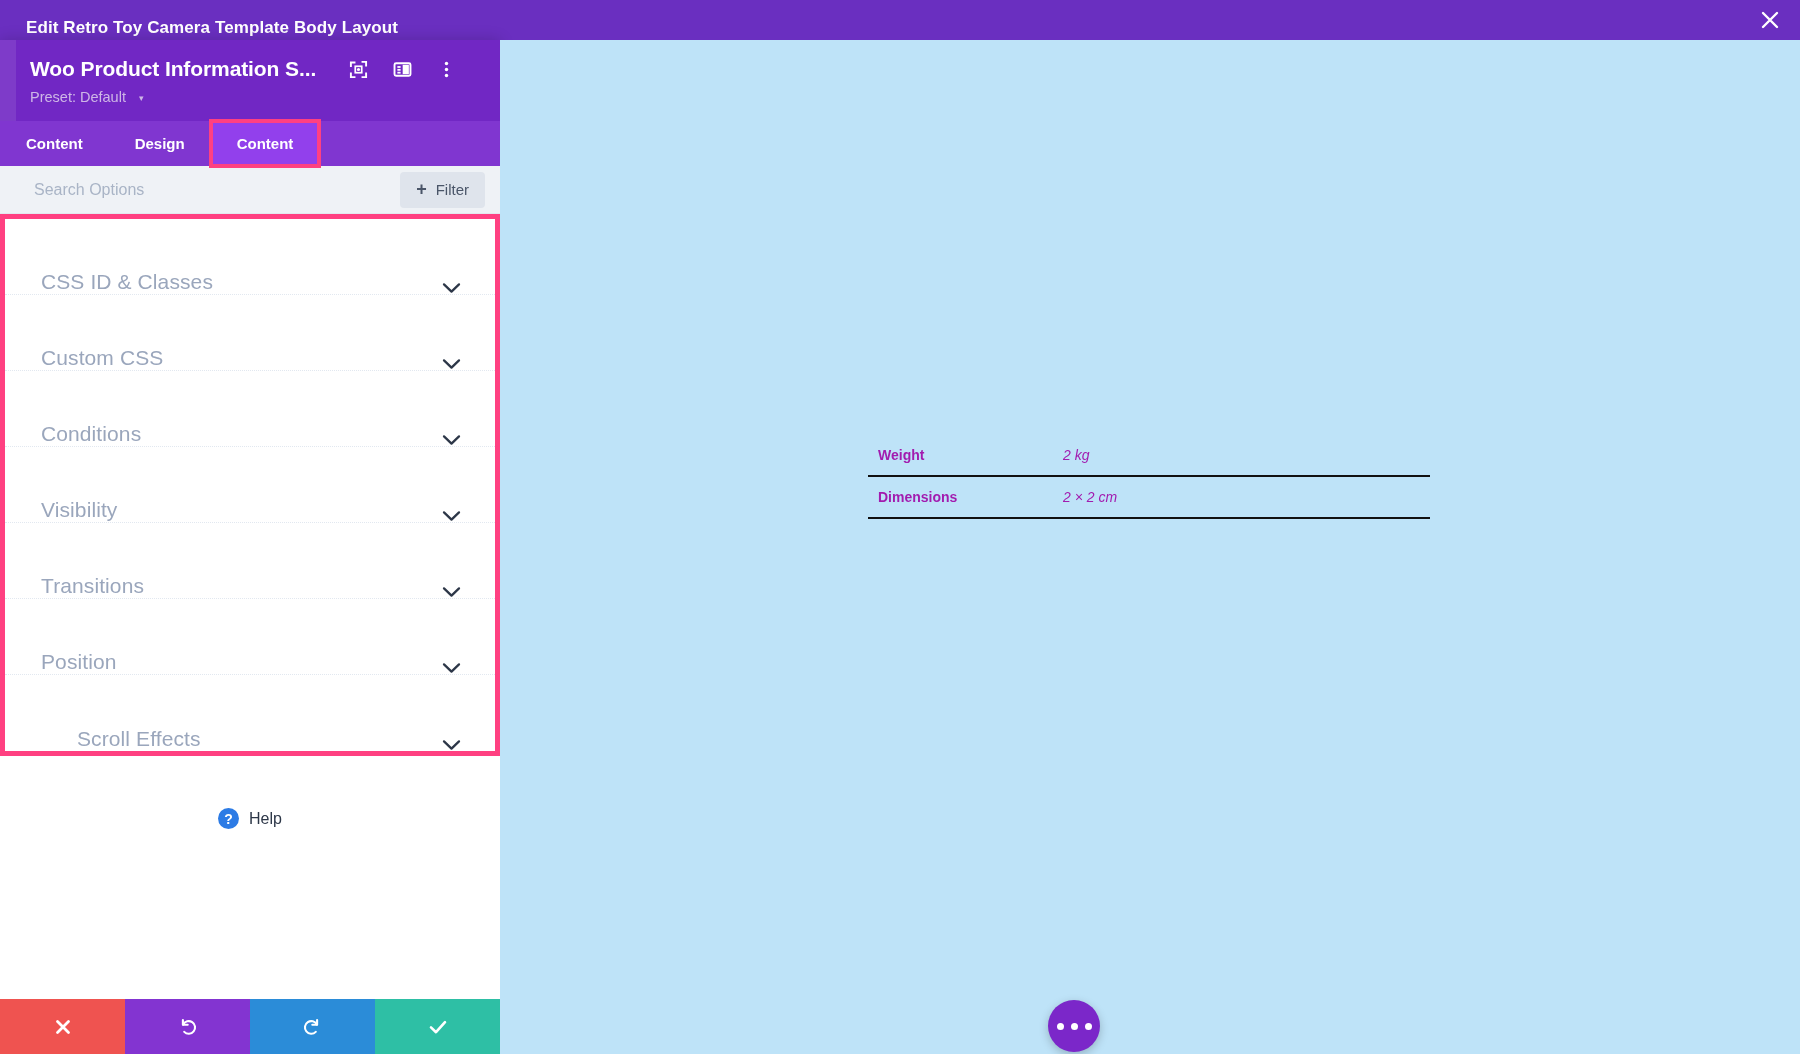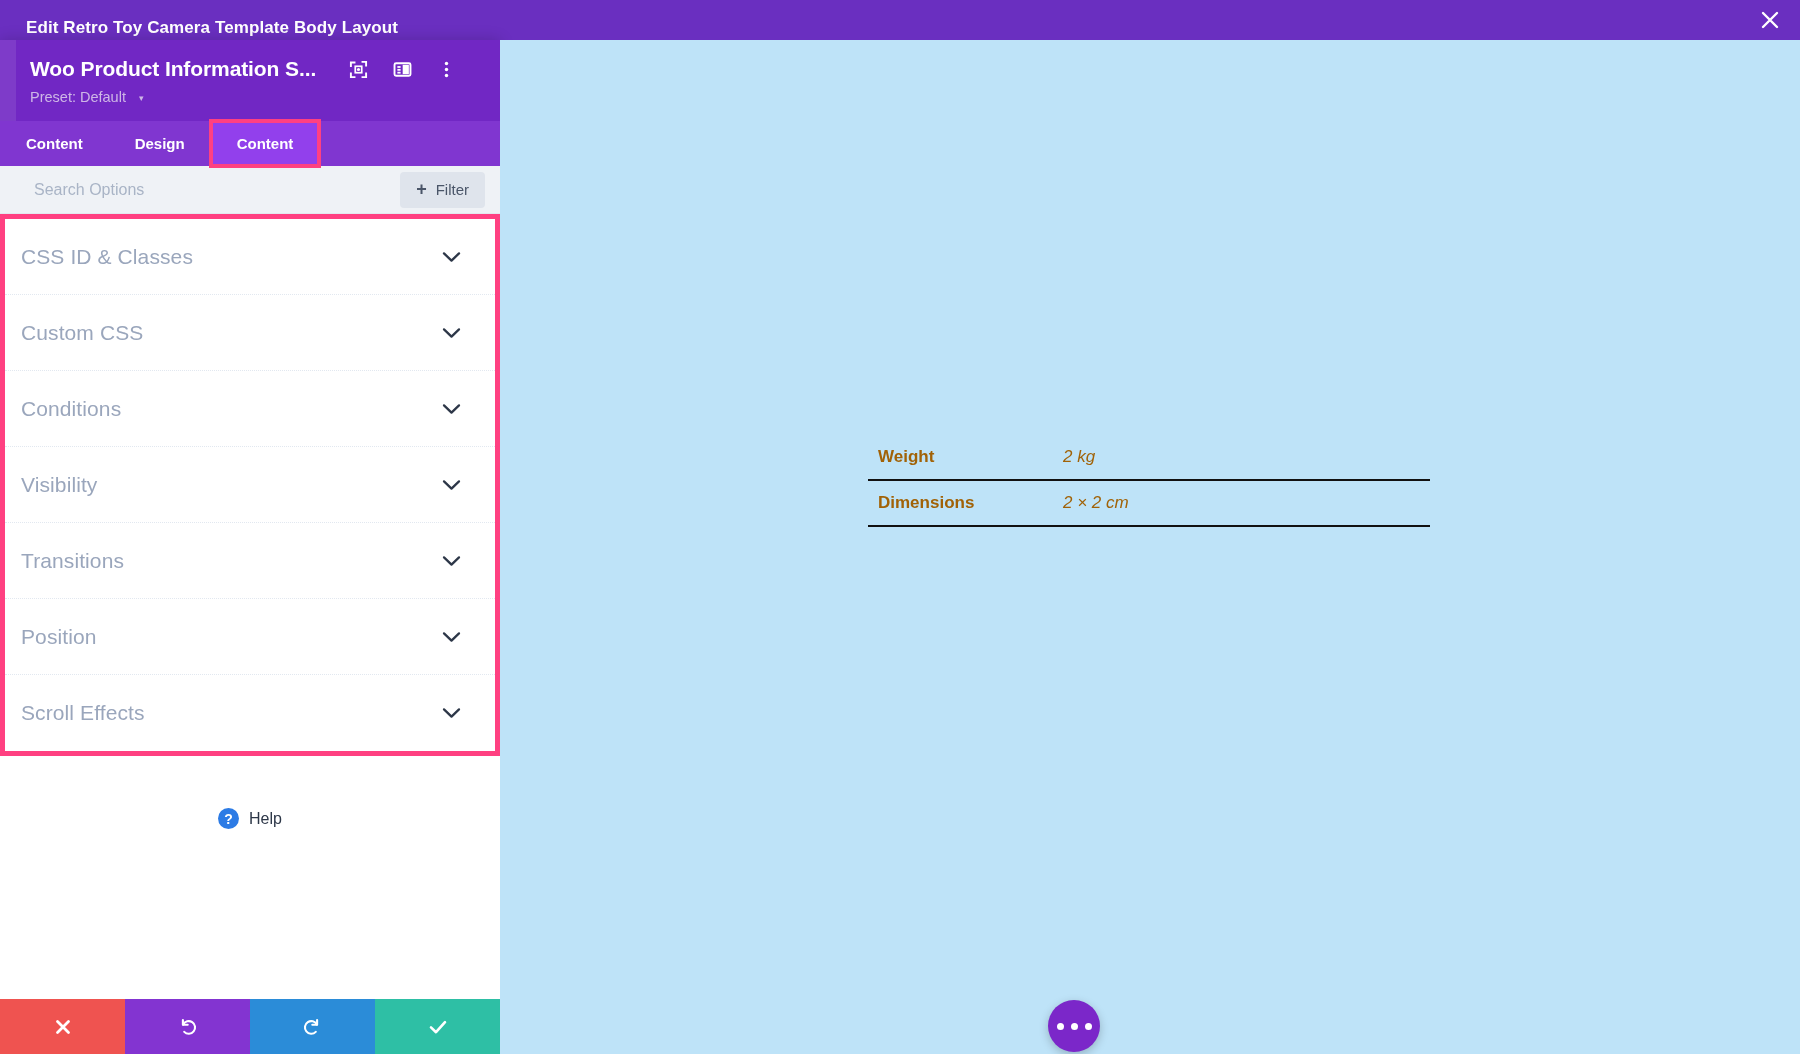--- a/index.html
+++ b/index.html
@@ -113,27 +113,27 @@
   }
   #filter-plus { font-size: 18px; font-weight: bold; line-height: 1; margin-top:-2px;}
 
   
   #accordion-wrap {
     position: relative;
     border: 5px solid #FF4081;
     background: #ffffff;
   }
   .acc-item {
-    height: 76px; display:flex; align-items:center;
-    padding: 0 34px 0 16px;
+    height: 76px; display:flex; align-items:flex-end;
+    padding: 0 34px 0 36px;
     border-bottom: 1px dotted #E2E8F0;
     cursor: pointer;
     background: #ffffff;
   }
-  .acc-item:last-child { border-bottom: none; }
+  .acc-item:last-child { border-bottom: none; margin-left: 36px; }
   .acc-label {
     flex: 1; font-size: 21px; color: #9AA6BC; font-weight: normal;
     letter-spacing: .1px;
   }
   .acc-chev svg { display:block; }
 
   
   #panel-body-rest { flex: 1; background: #ffffff; position: relative; }
   #help-row {
     display:flex; align-items:center; justify-content:center; gap:10px;
@@ -173,21 +173,21 @@
     position: absolute; left: 368px; top: 370px; width: 562px;
   }
   #pi-title {
     font-size: 26px; font-weight: bold; color: #000000;
     letter-spacing: 1.6px;
   }
   #pi-table { width: 100%; border-collapse: collapse; margin-top: 25px; }
   #pi-table td {
     padding: 12px 0 12px 10px;
     border-bottom: 2.5px solid #111111;
-    font-size: 17px; color: #a16207;
+    font-size: 14px; color: #a21caf;
   }
   #pi-table td.k { font-weight: bold; width: 185px; }
   #pi-table td.v { font-style: italic; }
 
   #fab {
     position: absolute; left: 548px; top: 960px;
     width: 52px; height: 52px; border-radius: 50%;
     background: #7B27C9;
     display:flex; align-items:center; justify-content:center;
     gap: 7px; cursor: pointer;

